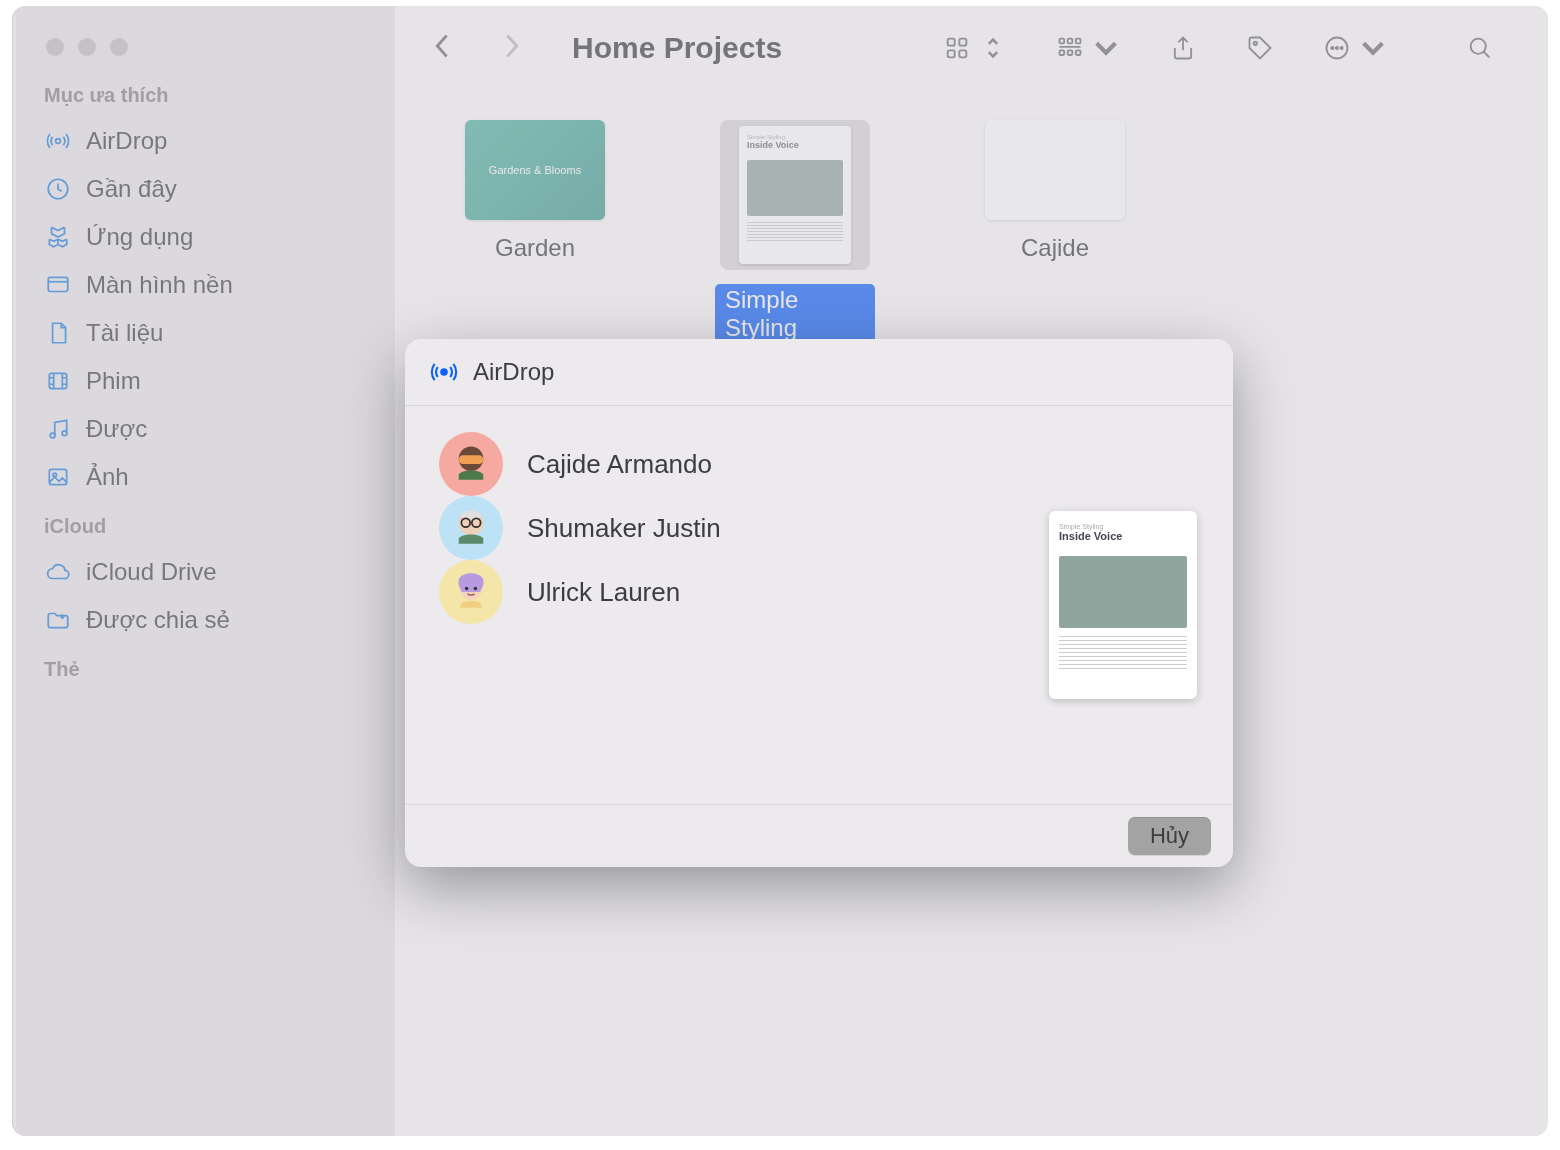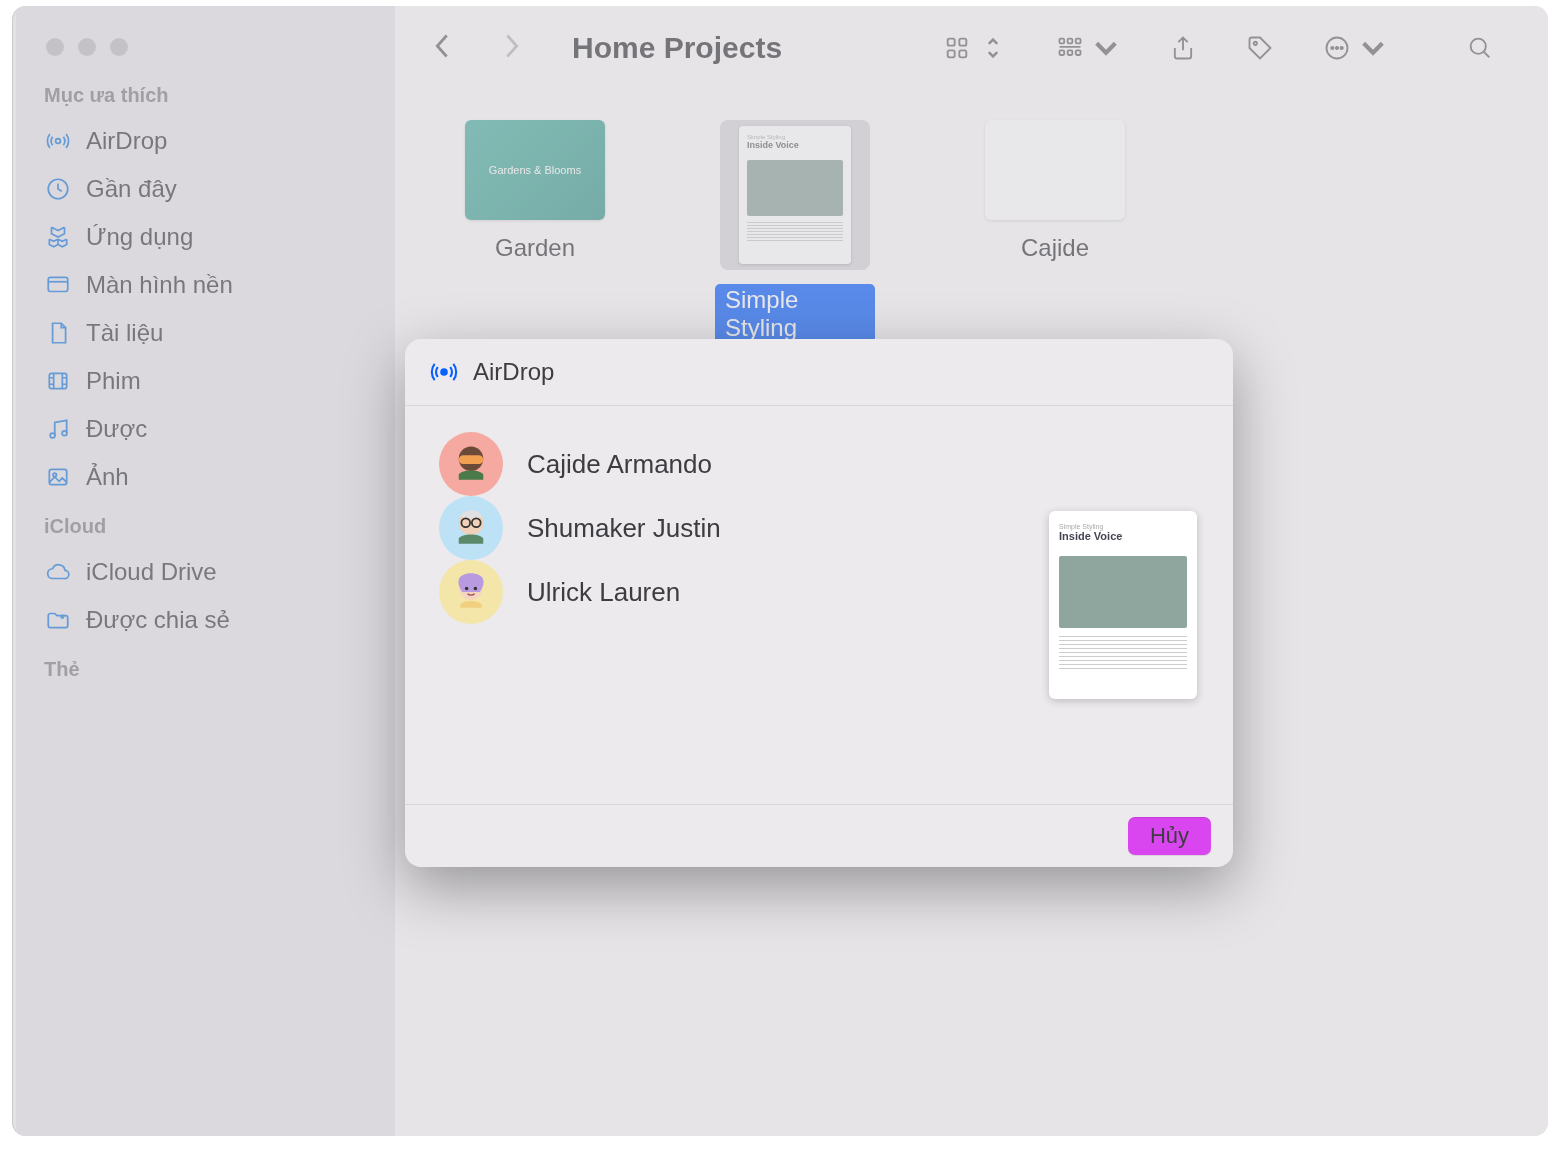--- a/index.html
+++ b/index.html
@@ -79,21 +79,21 @@
   .contact { display:flex; align-items:center; gap:24px; }
   .avatar { width:64px; height:64px; border-radius:50%; display:flex; align-items:center; justify-content:center; overflow:hidden; }
   .av1 { background:#f5a9a0; }
   .av2 { background:#bde1f5; }
   .av3 { background:#f3e6a8; }
   .contact-name { font-size:26px; color:#3d3c40; }
   .preview { width:220px; display:flex; align-items:center; justify-content:center; }
   .preview-doc { width:148px; height:188px; background:#fff; border-radius:6px; box-shadow:0 2px 8px rgba(0,0,0,0.2); padding:12px 10px; font-size:9px; color:#666;}
   .preview-doc .pimg{width:100%; height:44%; background:#8fa69e; margin-top:14px; border-radius:2px;}
   .sheet-footer { border-top:1px solid #d8d6da; padding:12px 22px; display:flex; justify-content:flex-end; }
-  .cancel-btn { background:#d946ef; border:none; border-radius:7px; padding:6px 22px; font-size:22px; color:#3d3c40; box-shadow: 0 1px 0 rgba(0,0,0,0.1) inset, 0 1px 1px rgba(0,0,0,0.1);}
+  .cancel-btn { background:#a3a3a3; border:none; border-radius:7px; padding:6px 22px; font-size:22px; color:#3d3c40; box-shadow: 0 1px 0 rgba(0,0,0,0.1) inset, 0 1px 1px rgba(0,0,0,0.1);}
   .chev{width:14px;height:14px;}
   .memoji { width:56px; height:56px; }
 </style>
 </head>
 <body>
 
 <div class="window">
 
   <div class="sidebar">
     <div class="traffic">

